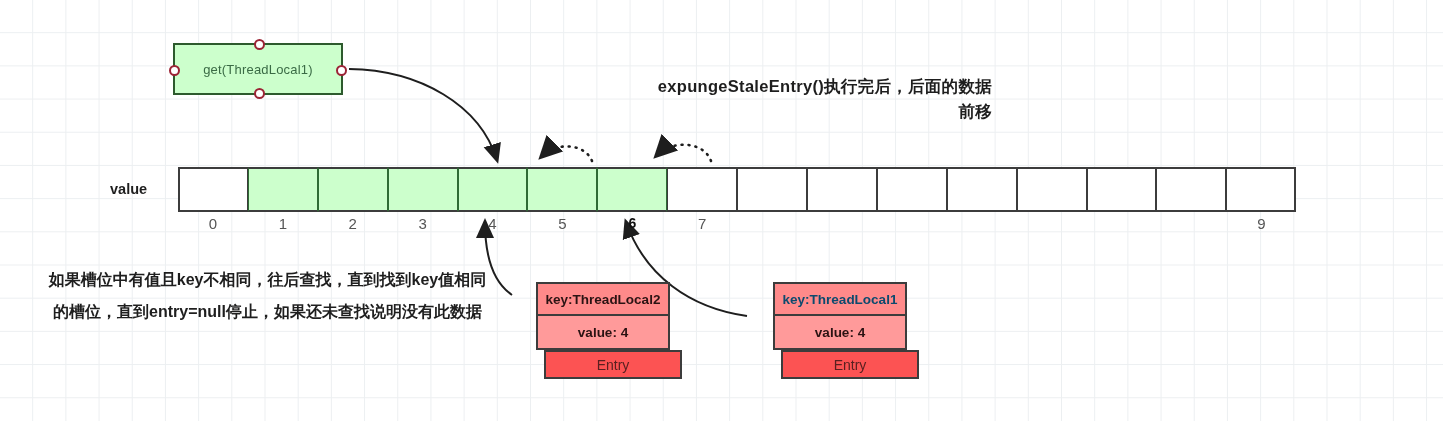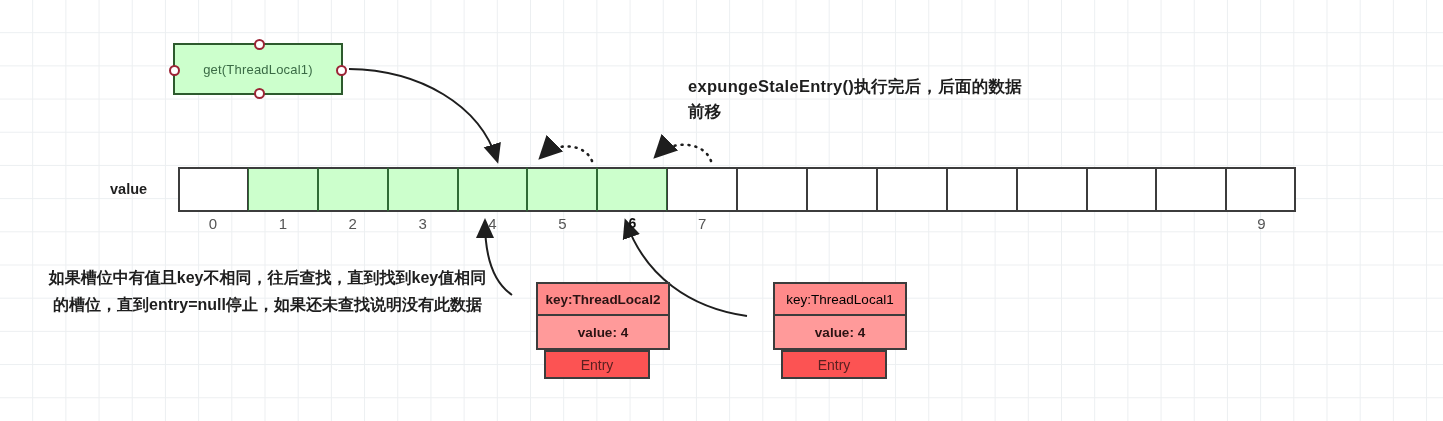--- a/index.html
+++ b/index.html
@@ -37,22 +37,22 @@
     position:absolute;width:11px;height:11px;border-radius:50%;
     background:#ffffff;border:2px solid #9b2335;box-sizing:border-box;
   }
   .anchor.left{left:-6px;top:20px;}
   .anchor.right{right:-6px;top:20px;}
   .anchor.top{left:79px;top:-6px;}
   .anchor.bottom{left:79px;bottom:-6px;}
 
   
   .title{
-    position:absolute;left:688px;top:74px;width:340px;
-    text-align:left;font-size:16.5px;font-weight:bold;color:#1e1e1e;
+    position:absolute;left:652px;top:74px;width:340px;
+    text-align:right;font-size:16.5px;font-weight:bold;color:#1e1e1e;
     line-height:25px;letter-spacing:.3px;
   }
 
   
   .table-label{
     position:absolute;left:110px;top:181px;
     font-size:14.5px;font-weight:bold;color:#1e1e1e;
   }
   .table-row{
     position:absolute;left:178px;top:167px;display:flex;
@@ -72,37 +72,37 @@
   }
   .index{
     width:69.9px;text-align:center;font-size:15px;color:#555555;
   }
   .index.strong{color:#111111;font-weight:bold;font-size:14px;}
 
   
   .note{
     position:absolute;left:45px;top:264px;width:445px;
     text-align:center;font-size:16px;font-weight:bold;color:#1e1e1e;
-    line-height:27px;
+    line-height:32px;
   }
 
   
   .entry-box{position:absolute;padding-left:25px;}
   .entry-key,.entry-value{
     width:134px;height:34px;
     border:2px solid #3c3c3c;box-sizing:border-box;
     background:#ff8a8a;
     display:flex;align-items:center;justify-content:center;
-    font-size:13.5px;color:#000000;
+    font-size:13.5px;color:#0c4a6e;font-weight:bold;
   }
   .entry-value{background:#ff9a9a;border-top:none;text-align:right;}
   .entry-key.bold,.entry-value.bold{font-weight:bold;color:#2b1313;}
   .entry-foot{
     margin-left:8px;
-    width:106px;height:29px;
+    width:138px;height:29px;
     border:2px solid #3c3c3c;box-sizing:border-box;
     background:#fc5353;
     display:flex;align-items:center;justify-content:center;
     font-size:14px;color:#5a2020;
   }
 </style>
 </head>
 <body>
 
 <div id="canvas">

